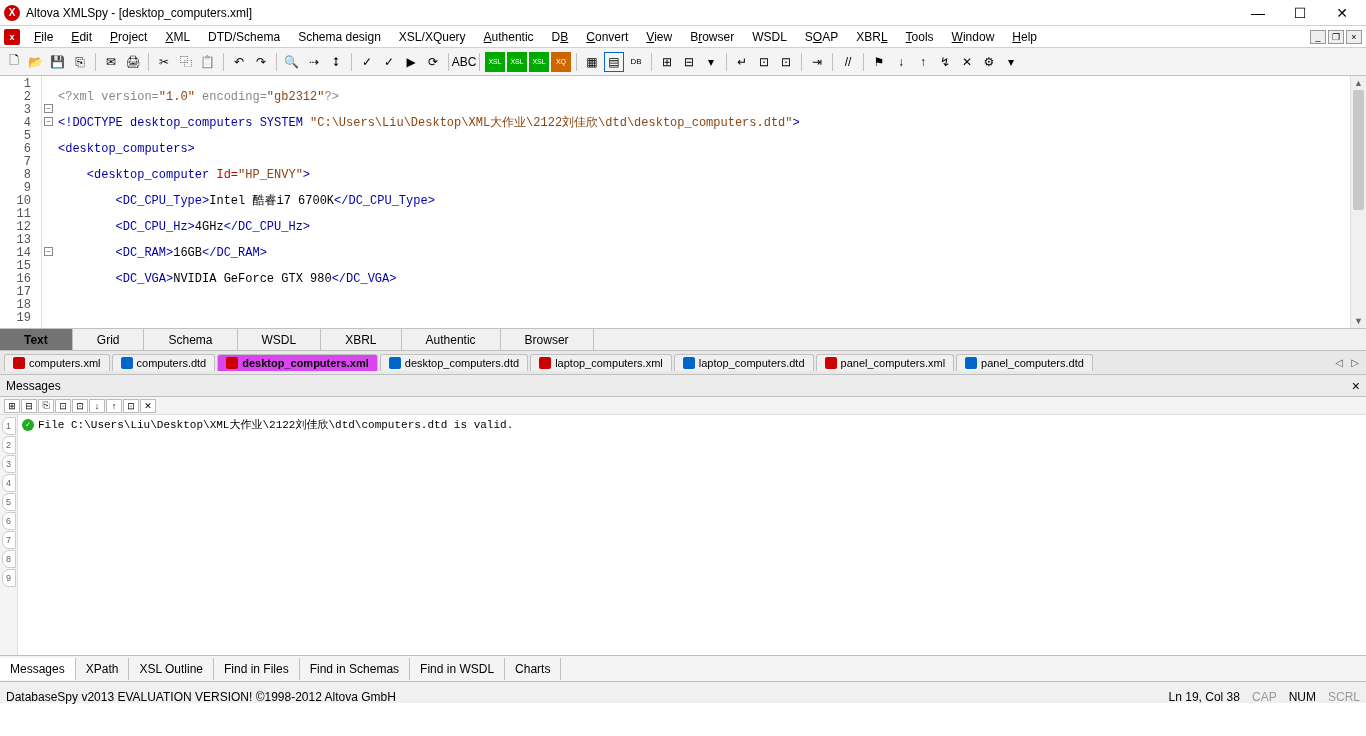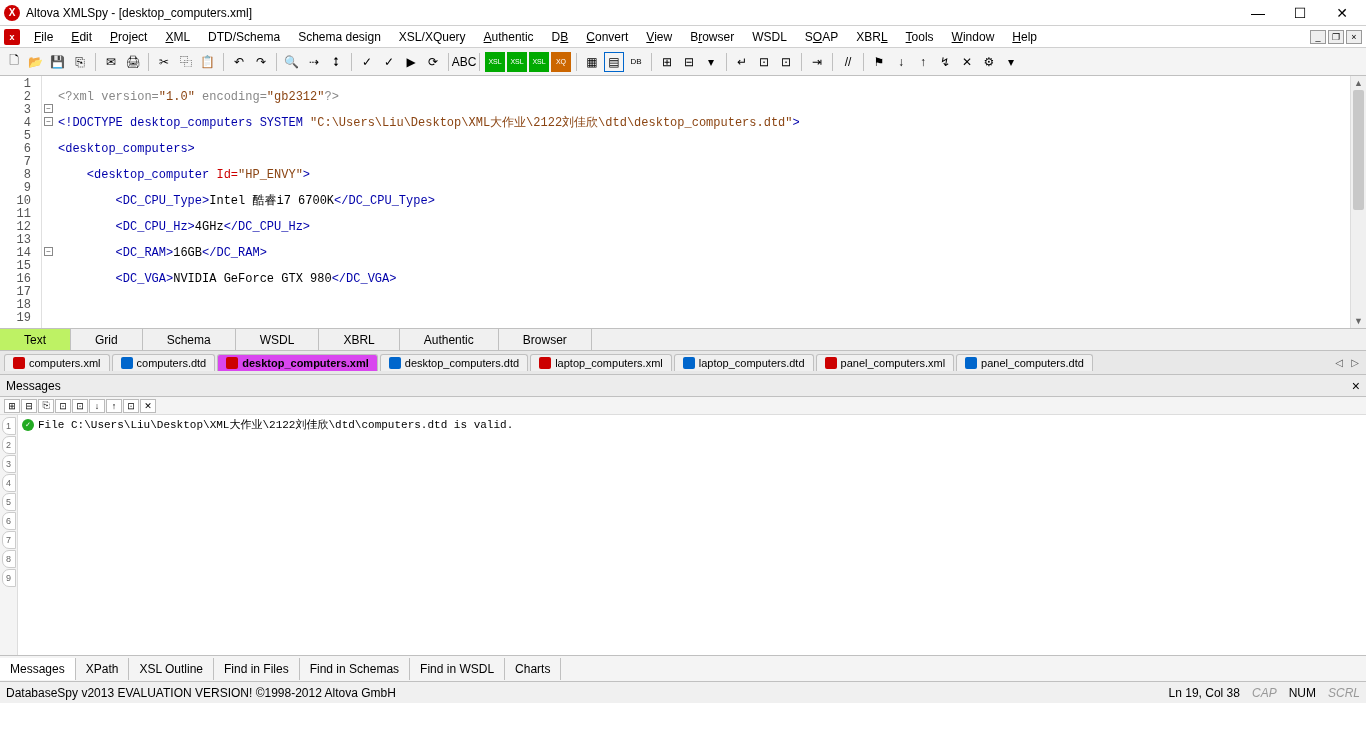--- a/index.html
+++ b/index.html
@@ -26,21 +26,21 @@
 .scroll-v { width: 16px; background: #f0f0f0; border-left: 1px solid #ddd; position: relative; }
 .scroll-thumb { position: absolute; left: 2px; right: 2px; top: 14px; height: 120px; background: #c8c8c8; border-radius: 2px; }
 .scroll-arrow { position: absolute; left: 0; right: 0; height: 14px; display: flex; align-items: center; justify-content: center; font-size: 9px; color: #666; }
 .tag { color: #0000aa; }
 .attr { color: #cc0000; }
 .val { color: #8b4513; }
 .text { color: #000; }
 .pi { color: #888; }
 .view-tabs { height: 22px; background: #f0f0f0; border-bottom: 1px solid #c0c0c0; display: flex; }
 .view-tab { padding: 2px 24px; border-right: 1px solid #c0c0c0; cursor: pointer; font-size: 12px; display: flex; align-items: center; }
-.view-tab.active { background: #bef264; font-weight: normal; }
+.view-tab.active { background: #737373; font-weight: bold; }
 .file-tabs { height: 24px; background: #e8e8e8; border-bottom: 1px solid #c0c0c0; display: flex; align-items: center; padding: 0 4px; }
 .file-tab { padding: 2px 8px; border: 1px solid #c0c0c0; border-bottom: none; margin-right: 2px; background: #f0f0f0; cursor: pointer; font-size: 11px; display: flex; align-items: center; gap: 4px; border-radius: 3px 3px 0 0; }
 .file-tab.active { background: #d946ef; font-weight: bold; }
 .file-tab .ft-icon { width: 12px; height: 12px; background: #c00; border-radius: 2px; display:inline-block; position:relative; }
 .file-tab .ft-icon.dtd { background: #06c; }
 .file-tabs .nav-arrows { margin-left: auto; display: flex; gap: 2px; }
 .nav-arr { width: 14px; height: 14px; display: flex; align-items: center; justify-content: center; cursor: pointer; font-size: 10px; color: #555; }
 .messages-panel { background: #f4f4f4; }
 .msg-header { height: 22px; display: flex; align-items: center; padding: 0 6px; border-bottom: 1px solid #c0c0c0; background: #ececec; }
 .msg-header .close-x { margin-left: auto; cursor: pointer; font-size: 14px; }
@@ -48,23 +48,23 @@
 .msg-tb-btn { width: 16px; height: 14px; border: 1px solid #bbb; background: #fff; font-size: 9px; display: flex; align-items: center; justify-content: center; cursor: pointer; }
 .msg-body { display: flex; height: 240px; background: #fff; }
 .msg-side { width: 18px; background: #f4f4f4; border-right: 1px solid #ddd; display: flex; flex-direction: column; align-items: center; padding-top: 2px; }
 .msg-side .anum { width: 14px; height: 18px; border: 1px solid #ccc; border-radius: 7px 0 0 7px; font-size: 9px; display: flex; align-items: center; justify-content: center; background: #fff; color: #666; margin-bottom: 1px; }
 .msg-content { flex: 1; padding: 2px 4px; font-family: "Courier New", monospace; font-size: 11px; }
 .msg-line { display: flex; align-items: center; gap: 4px; }
 .msg-ok { width: 12px; height: 12px; background: #2a2; border-radius: 50%; color: #fff; font-size: 8px; display: flex; align-items: center; justify-content: center; }
 .bottom-tabs { height: 26px; display: flex; align-items: center; border-top: 1px solid #c0c0c0; background: #f4f4f4; }
 .btab { padding: 4px 10px; border-right: 1px solid #c0c0c0; cursor: pointer; font-size: 12px; }
 .btab.active { background: #fff; }
-.statusbar { height: 22px; background: #f0f0f0; border-top: 1px solid #c0c0c0; display: flex; align-items: center; padding: 0 6px; font-size: 12px; }
+.statusbar { height: 22px; background: #f0f0f0; border-top: 1px solid #c0c0c0; display: flex; padding: 8px 6px; font-size: 12px; }
 .statusbar .sb-right { margin-left: auto; display: flex; gap: 12px; }
-.sb-dim { color: #999; font-style: italic; }
+.sb-dim { color: #999; }
 </style>
 </head>
 <body>
 
 <div class="titlebar">
   <div class="app-icon">X</div>
   <div class="title">Altova XMLSpy - [desktop_computers.xml]</div>
   <div class="win-controls">
     <div class="win-btn">—</div>
     <div class="win-btn">☐</div>

